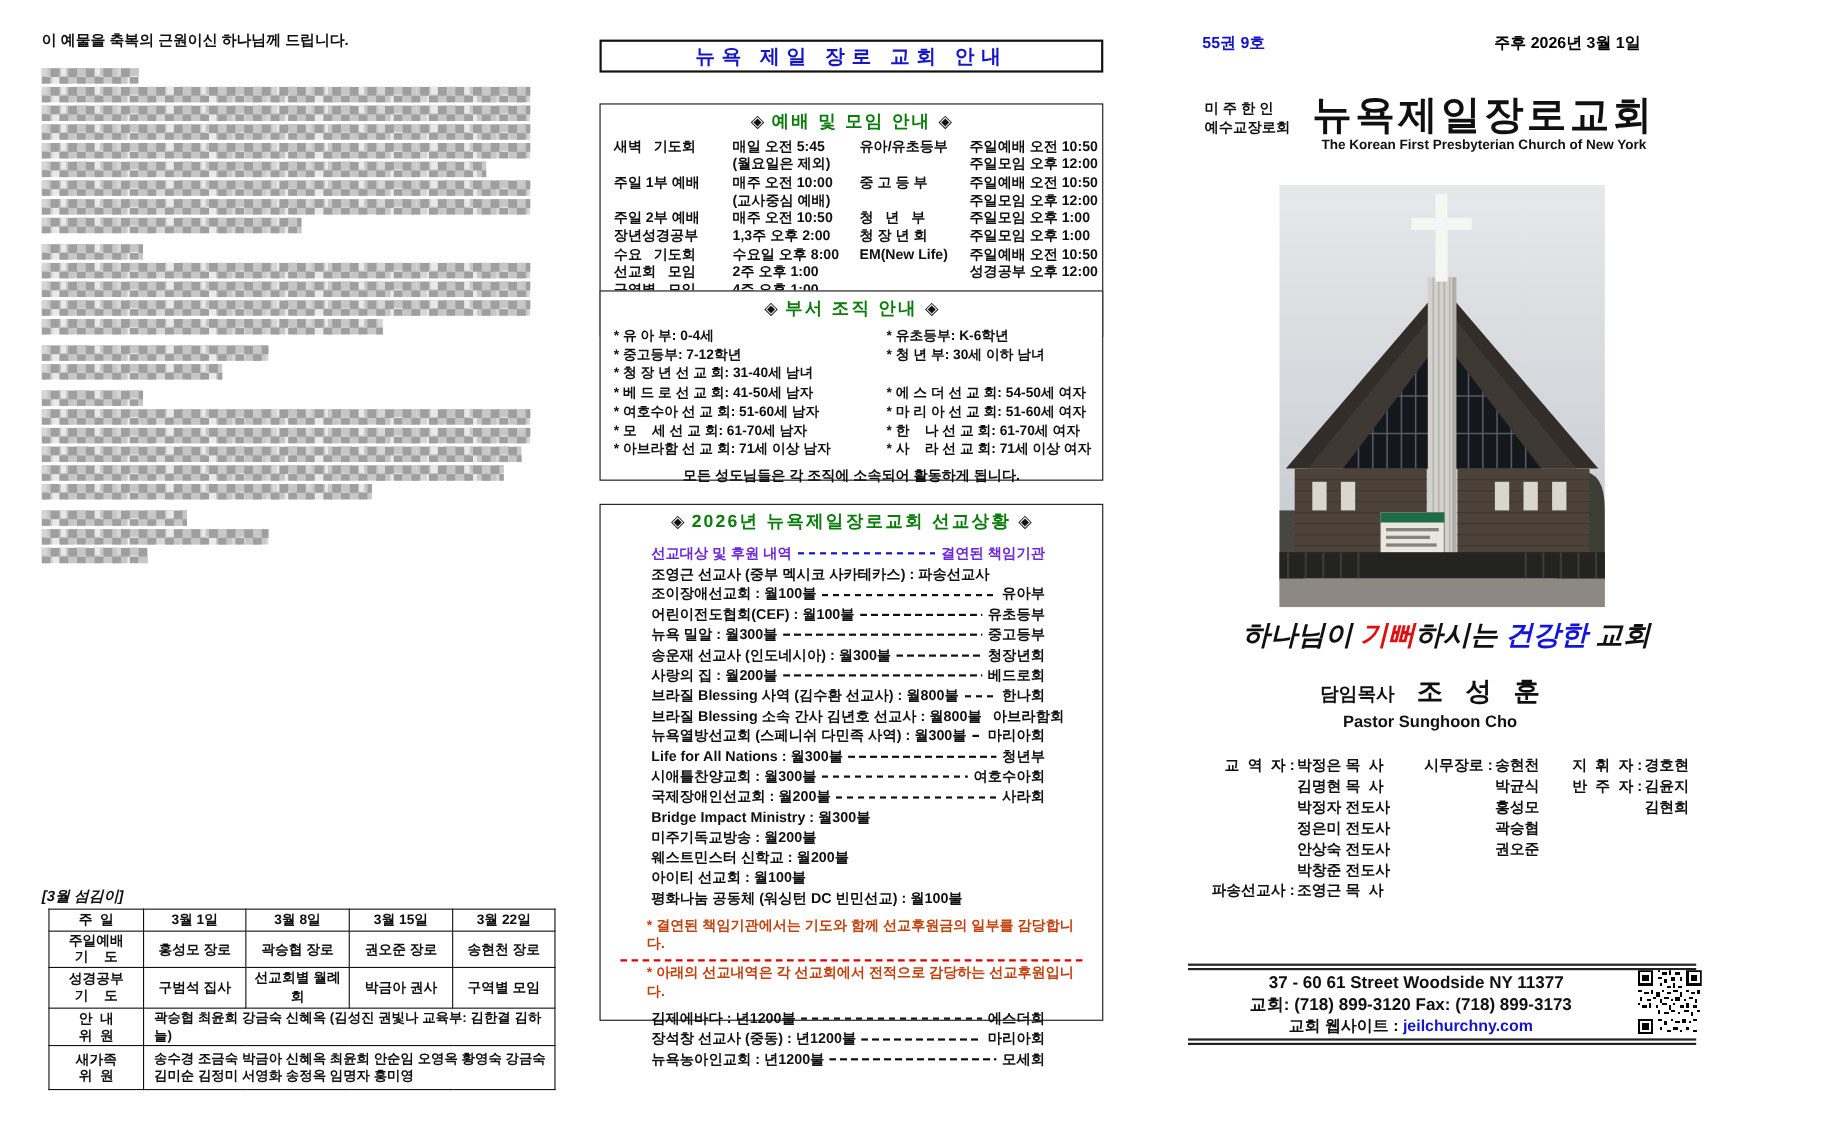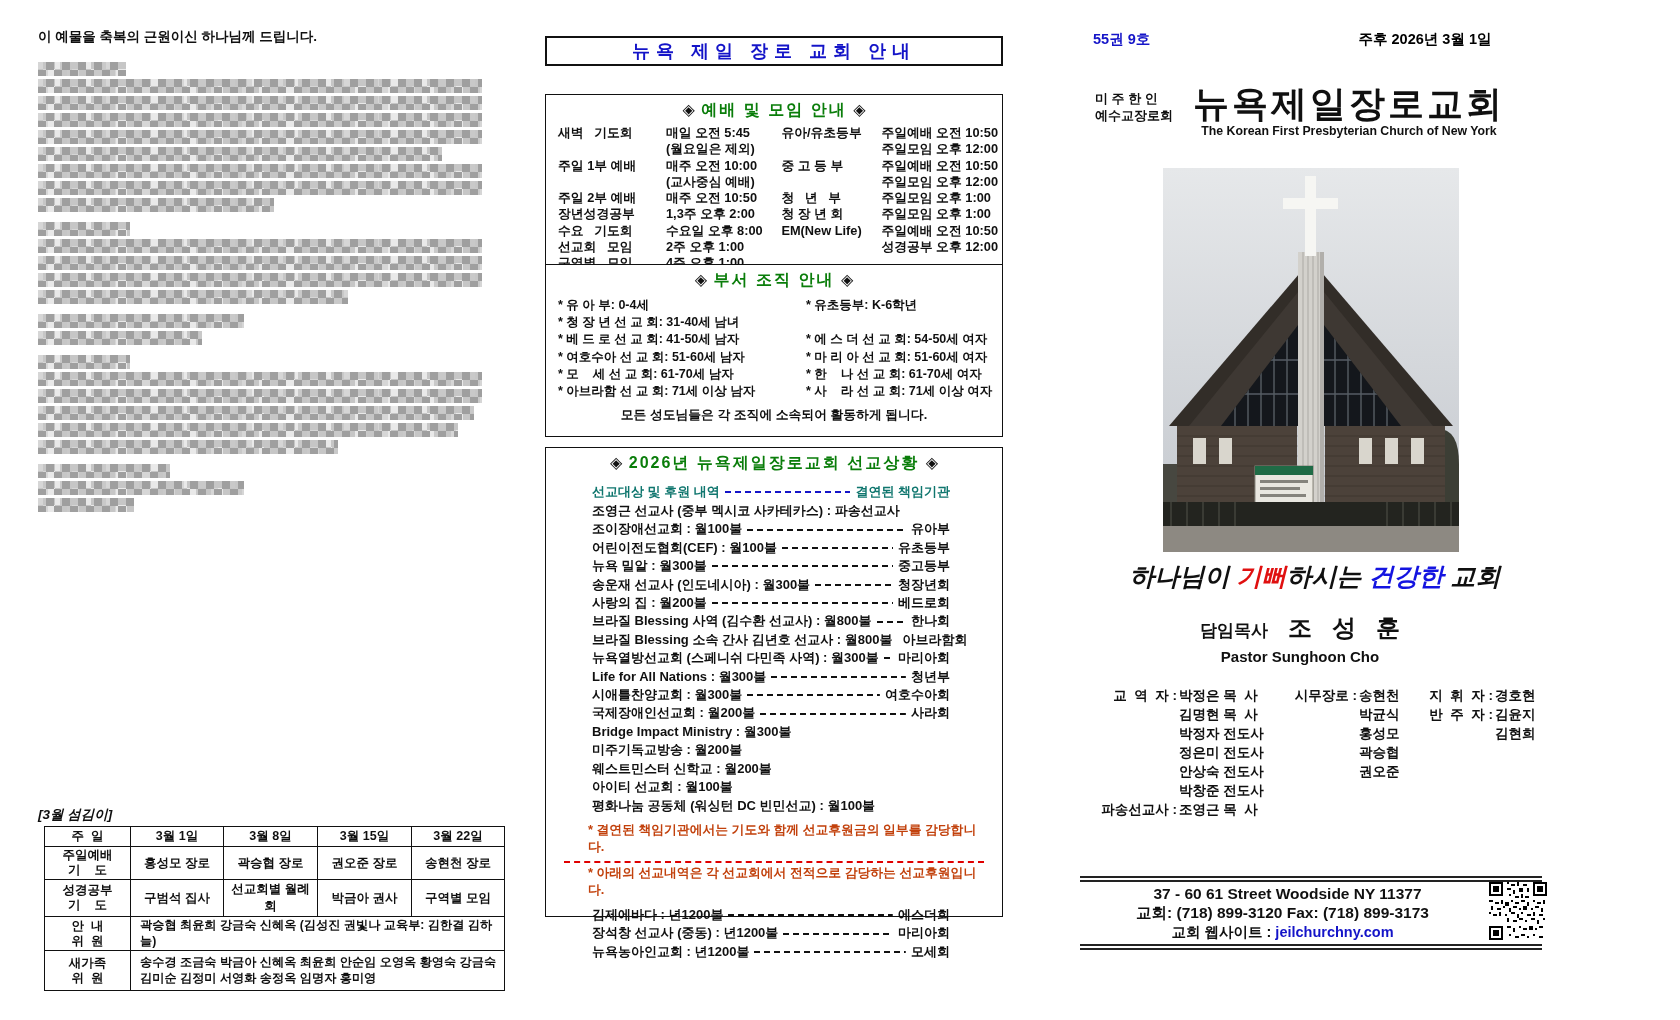--- a/index.html
+++ b/index.html
@@ -24,36 +24,36 @@
   .serving-table .tlabel { line-height:1.2; }
   .serving-table .spancell { text-align:left; padding-left:9px; font-size:12.2px; line-height:1.25; }
 
   
   .guide-box { left:545px; top:36px; width:458px; height:30px; border:2px solid #111;
     display:flex; align-items:center; justify-content:center;
     color:#1414c8; font-size:18px; font-weight:800; letter-spacing:6px; }
   .mbox { position:absolute; left:545px; width:458px; border:1.5px solid #111; background:#fff; }
   .box1 { top:78px; height:212px;margin-top:16px; }
   .box2 { top:264px; height:173px; }
-  .box3 { top:447px; height:470px; }
+  .box3 { top:458px; height:470px; }
   .gtitle { text-align:center; font-size:16px; font-weight:800; color:#0a7d0a; margin-top:5px; letter-spacing:2px; }
   .gtitle .dia { color:#111; letter-spacing:0; }
   .box1-cols { display:flex; padding:4px 4px 0 12px; }
   .wcolL { width:238px; }
   .wcolR { flex:1; }
   .wrow { display:flex; line-height:16.3px; font-size:12.8px; font-weight:700; }
   .wcolL .wn { width:108px; }
   .wcolR .wn { width:100px; }
   .wt { flex:1; }
   .dept-list { padding:6px 0 0 12px; }
   .drow { display:flex; line-height:17.2px; font-size:12.5px; font-weight:700; }
   .dl { width:248px; }
   .dr { flex:1; }
   .dept-footer { text-align:center; margin-top:7px; font-size:12.8px; font-weight:700; }
-  .m-head { display:flex; align-items:center; margin:9px 52px 1px 46px; color:#0f766e; font-weight:800; font-size:13px; }
+  .m-head { display:flex; align-items:center; margin:9px 52px 1px 46px; color:#6d28d9; font-weight:800; font-size:13px; }
   .mrow { display:flex; align-items:center; margin:0 52px 0 46px; line-height:18.4px; font-size:13px; font-weight:700; }
   .mfill { flex:1; margin:0 5px; height:13px;
     background:repeating-linear-gradient(90deg,#111 0 6px,rgba(0,0,0,0) 6px 10px) center/100% 2px no-repeat; }
   .m-head .mfill { background:repeating-linear-gradient(90deg,#1414c8 0 6px,rgba(0,0,0,0) 6px 10px) center/100% 2px no-repeat; }
   .mnote { color:#c2410c; font-weight:800; font-size:12.8px; margin:7px 20px 0 42px; }
   .msep { border-top:2px dashed #e00000; margin:5px 18px 2px 18px; }
   .items2 { margin-top:7px; }
 
   
   .issue { left:1093px; top:30px; color:#1414c8; font-weight:800; font-size:14.5px; }
@@ -249,20 +249,24 @@
   <div class="mbox box2">
     <div class="gtitle">
       <span class="dia">◈</span>
       <span>부서 조직 안내</span>
       <span class="dia">◈</span>
     </div>
     <div class="dept-list">
       <div class="drow">
           <span class="dl pre">* 유 아 부: 0-4세</span>
           <span class="dr pre">* 유초등부: K-6학년</span>
+        </div>
+      <div class="drow">
+          <span class="dl pre">* 중고등부: 7-12학년</span>
+          <span class="dr pre">* 청 년 부: 30세 이하 남녀</span>
         </div>
       <div class="drow">
           <span class="dl pre">* 청 장 년 선 교 회: 31-40세 남녀</span>
           <span class="dr pre"></span>
         </div>
       <div class="drow">
           <span class="dl pre">* 베 드 로 선 교 회: 41-50세 남자</span>
           <span class="dr pre">* 에 스 더 선 교 회: 54-50세 여자</span>
         </div>
       <div class="drow">

